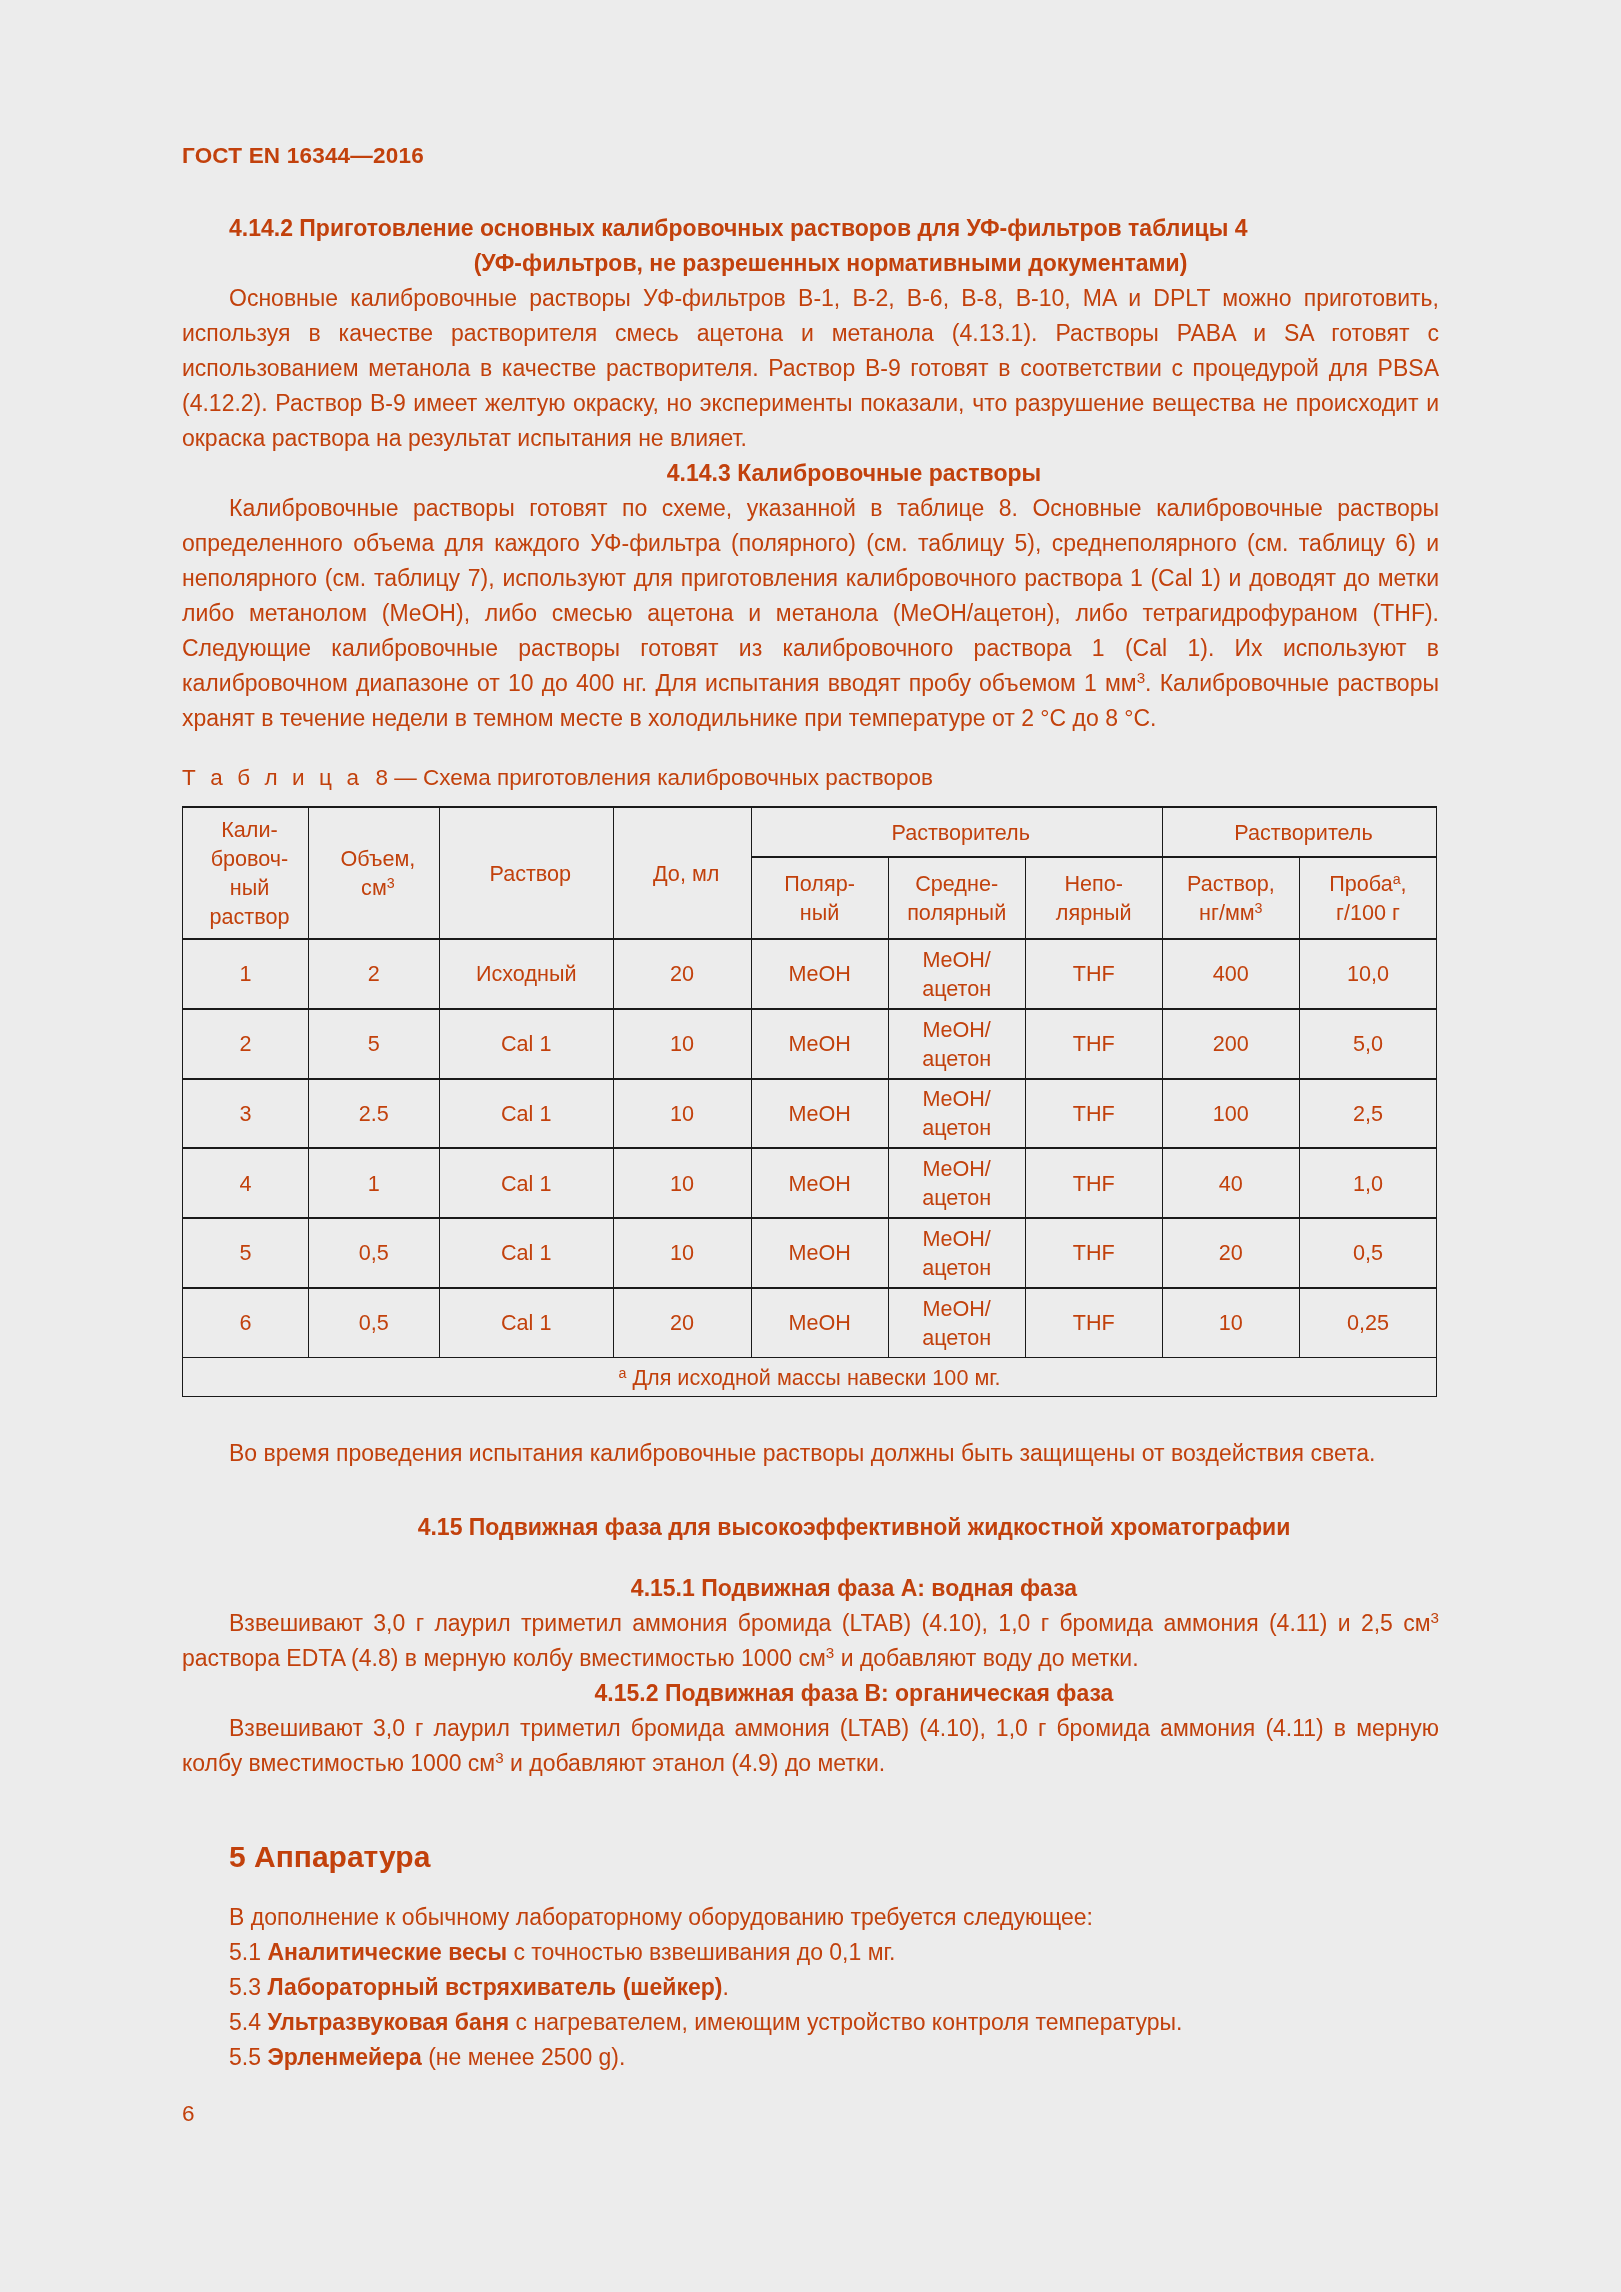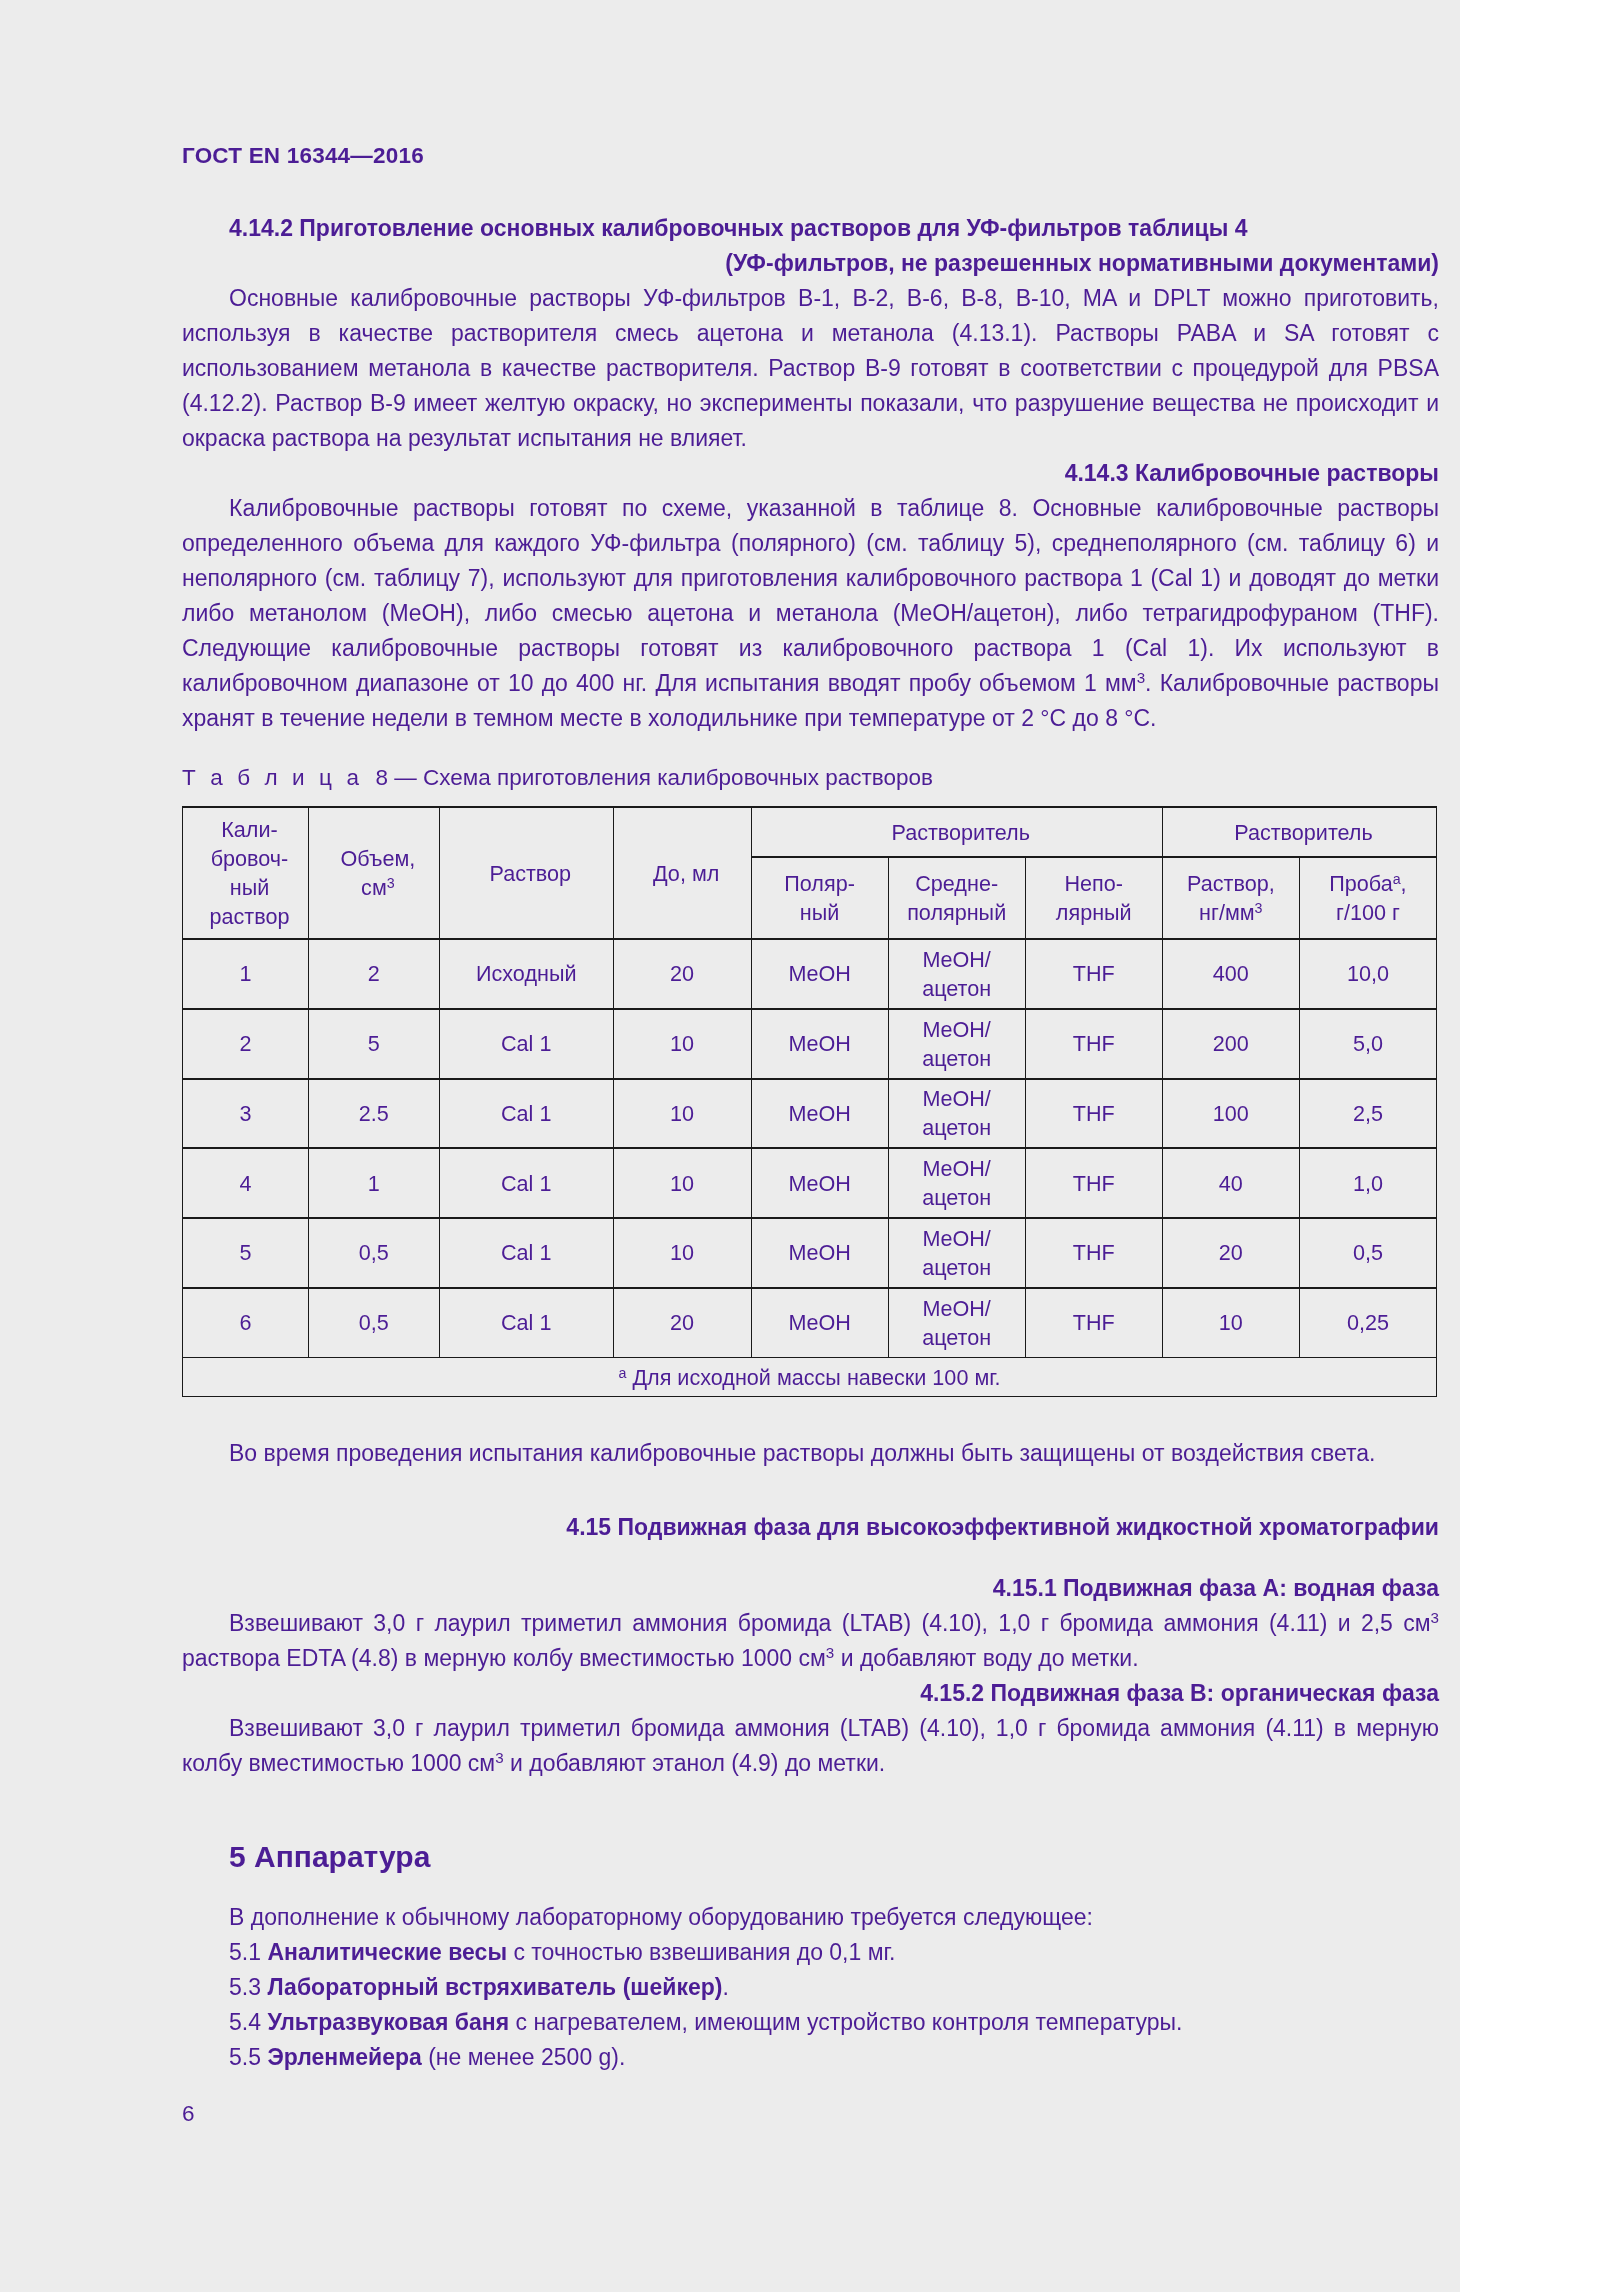--- a/index.html
+++ b/index.html
@@ -2,25 +2,25 @@
 <html><head>
 <meta charset="utf-8">
 <style>
   html, body {
     margin: 0;
     padding: 0;
     background: #ffffff;
   }
   .page {
     position: relative;
-    width: 1460px;
+    width: 1621px;
     height: 2293px;
     background: #ececec;
     font-family: "Liberation Sans", sans-serif;
-    color: #4c1d95;
+    color: #c2410c;
     box-sizing: border-box;
     overflow: hidden;
   }
   .doc-header {
     position: absolute;
     left: 182px;
     top: 143px;
     font-size: 22.5px;
     font-weight: bold;
     letter-spacing: 0.2px;
@@ -40,21 +40,21 @@
   }
   p.indent { text-indent: 47px; }
   .h-sub {
     font-weight: bold;
     font-size: 23px;
     line-height: 35px;
     margin: 0;
     text-indent: 47px;
     text-align: justify;
   }
-  .h-sub.nojust { text-align: right; margin-left: 40px; }
+  .h-sub.nojust { text-align: center; margin-left: 40px; }
   .h-major {
     font-weight: bold;
     font-size: 30px;
     line-height: 37px;
     margin: 0;
     text-indent: 47px;
   }
   sup {
     font-size: 0.66em;
     vertical-align: 0.52em;

